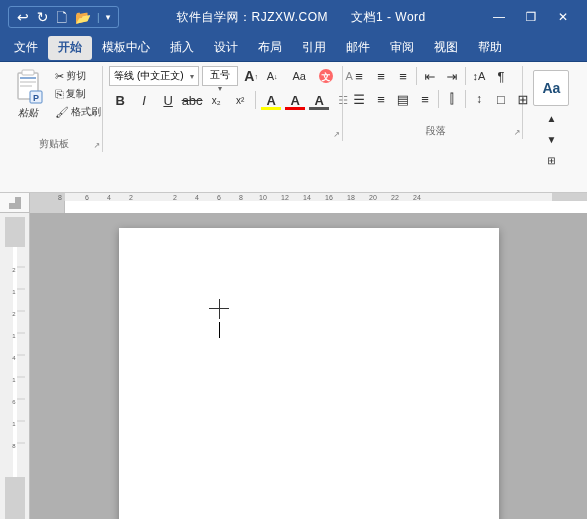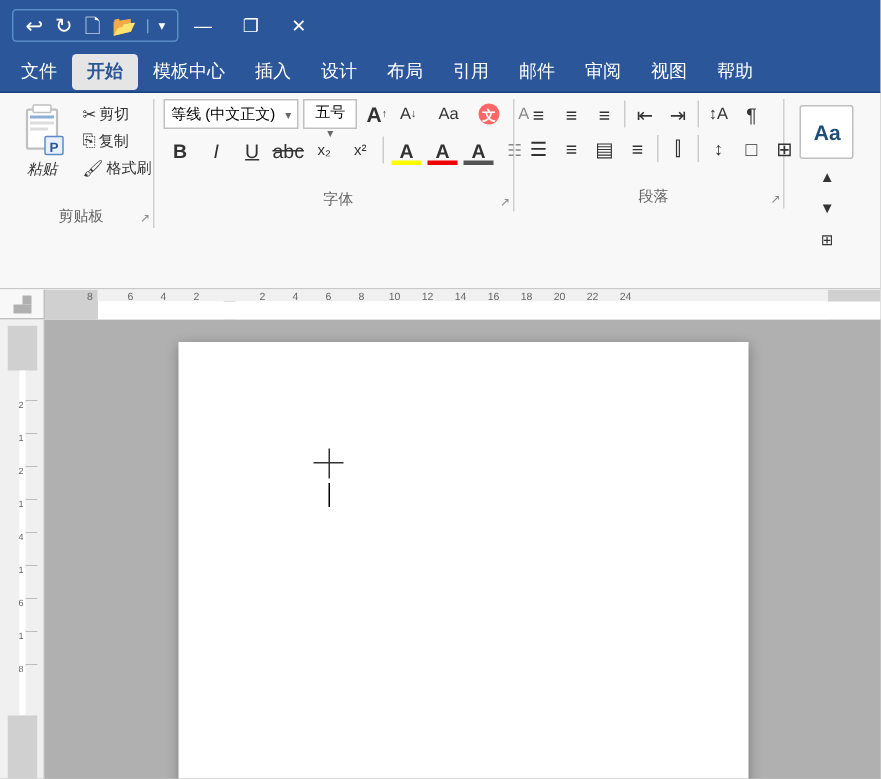--- a/index.html
+++ b/index.html
@@ -345,20 +345,25 @@
 <body>
 
 <div class="title-bar">
   <div class="quick-access">
     <span class="qa-btn">↩</span>
     <span class="qa-btn">↻</span>
     <span class="qa-btn" style="font-size:13px;">🗋</span>
     <span class="qa-btn" style="font-size:13px;">📂</span>
     <span class="qa-separator">|</span>
     <span class="qa-btn" style="font-size:9px;">▾</span>
+  </div>
+  <div class="title-center">
+    <span>软件自学网：RJZXW.COM</span>
+    &nbsp;&nbsp;&nbsp;&nbsp;
+    <span>文档1 - Word</span>
   </div>
   <div class="window-controls">
     <div class="win-btn">—</div>
     <div class="win-btn">❐</div>
     <div class="win-btn close">✕</div>
   </div>
 </div>
 
 <div class="menu-bar">
   <div class="menu-item">文件</div>
@@ -461,21 +466,20 @@
           <span style="font-size:13px;font-weight:bold;color:#333;">A</span>
           <div style="height:3px;background:#e00;position:absolute;bottom:1px;left:1px;right:1px;"></div>
         </div>
         <div class="fmt-btn" style="position:relative;">
           <span style="font-size:13px;font-weight:bold;color:#333;">A</span>
           <div style="height:3px;background:#555;position:absolute;bottom:1px;left:1px;right:1px;"></div>
         </div>
         <div class="fmt-btn" style="font-size:11px;color:#888;">☷</div>
       </div>
     </div>
-    <div class="ribbon-group-label">字体</div>
     <div class="ribbon-expand">↗</div>
   </div>
 
   <div class="ribbon-group" style="padding-bottom:16px;min-width:130px;">
     <div class="para-group-content">
       <div class="para-row">
         <div class="icon-btn" style="font-size:13px;">≡</div>
         <div class="icon-btn" style="font-size:13px;">≡</div>
         <div class="icon-btn" style="font-size:13px;">≡</div>
         <div style="width:1px;height:18px;background:#ccc;margin:0 1px;"></div>

